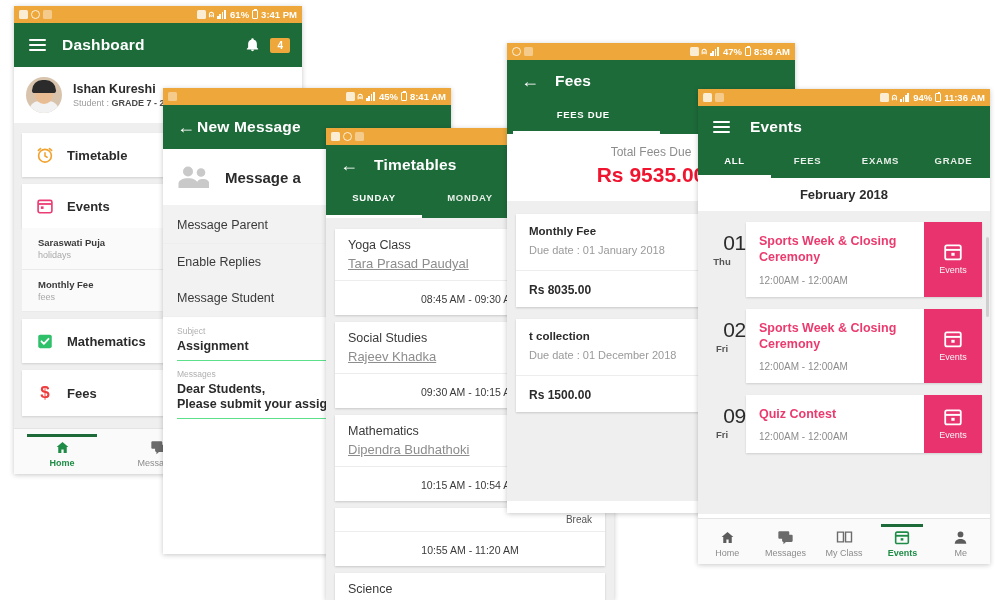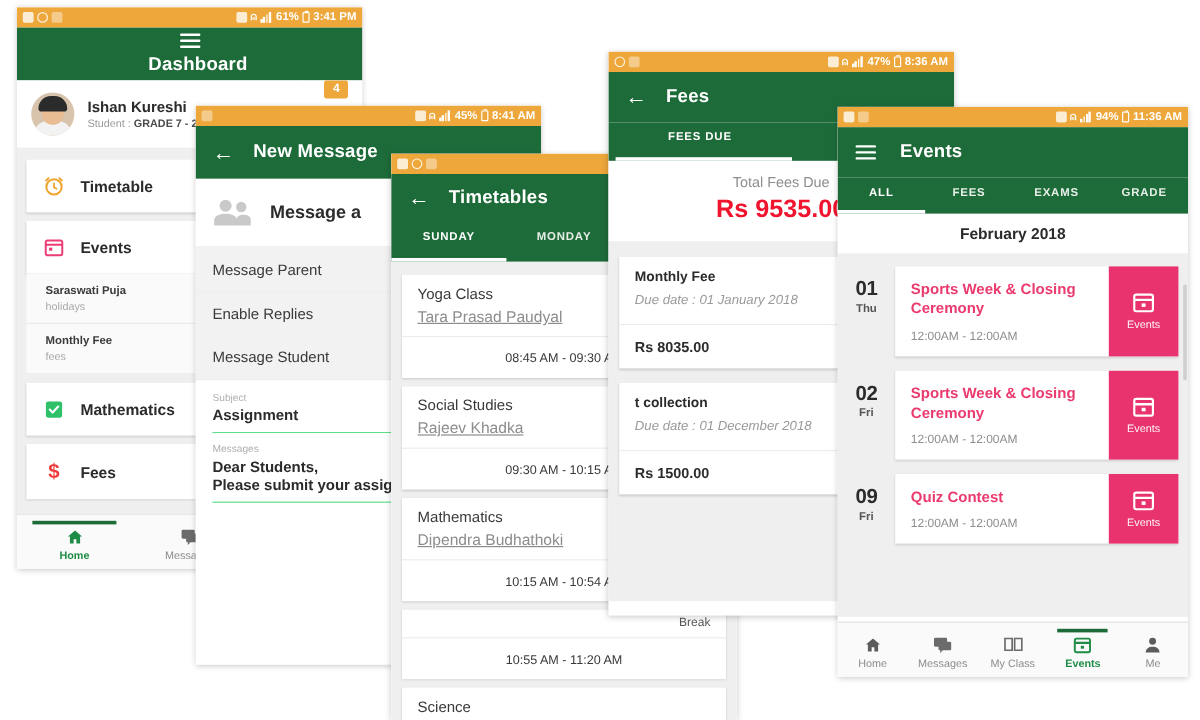--- a/index.html
+++ b/index.html
@@ -118,31 +118,31 @@
   .nm-field { padding:6px 14px 0 14px; background:#fff;}
   .nm-lbl { font-size:8.5px; color:#b0b0b0; margin-bottom:3px; }
   .nm-val { font-size:12.5px; font-weight:bold; color:#2b2b2b; padding-bottom:5px; border-bottom:1.6px solid #5ce08a; white-space:pre-line; line-height:1.25;}
   .send { margin-left:auto; font-size:11px; font-weight:bold; letter-spacing:.6px; color:#fff; display:flex; align-items:center; gap:3px;margin-top:42px;}
 
   
   .fees-total { background:#fff; padding:11px 0 14px 0; text-align:center; }
   .fees-total .lbl { font-size:12px; color:#8d8d8d; }
   .fees-total .amt { font-size:21px; font-weight:bold; color:#f0142f; margin-top:4px; }
   .fee-name { font-size:11.5px; font-weight:bold; color:#2b2b2b; }
-  .fee-due { font-size:11px; color:#9a9a9a; margin-top:6px; line-height:1.35;font-style:italic; }
+  .fee-due { font-size:11px; color:#9a9a9a; margin-top:6px; line-height:1.35; }
   .fee-flag { font-size:10.5px; color:#f06a6a; float:right; }
   .fee-amt { font-size:12px; font-weight:bold; color:#2b2b2b; }
   .card .row-left { padding:9px 13px; border-top:1px solid #ededed; }
 
   
   .ev-month { background:#fff; text-align:center; padding:9px 0; font-size:13px; font-weight:bold; color:#2b2b2b; }
   .ev-body { background:#efefef; padding:5px 0; }
   .ev-row { display:flex; align-items:stretch; padding:6px 8px 6px 0; }
   .ev-date { width:48px; flex:0 0 48px; text-align:center; padding-top:9px; }
-  .ev-dd { font-size:17px; font-weight:bold; color:#2b2b2b; letter-spacing:-.3px;}
+  .ev-dd { font-size:21px; font-weight:normal; color:#2b2b2b; letter-spacing:-.3px;text-align:right;}
   .ev-day { font-size:9.5px; font-weight:bold; color:#555; margin-top:1px;}
   .ev-card { flex:1 1 auto; background:#fff; display:flex; box-shadow:0 1px 2px rgba(0,0,0,.14); }
   .ev-main { flex:1 1 auto; padding:11px 13px; }
   .ev-title { font-size:12.5px; font-weight:bold; color:#eb3a6e; line-height:1.3; }
   .ev-time { font-size:10px; color:#8d8d8d; margin-top:9px; }
   .ev-tag { width:58px; flex:0 0 58px; background:#e8336e; color:#fff; display:flex; flex-direction:column; align-items:center; justify-content:center; }
   .ev-tag .lbl { font-size:9px; margin-top:4px; opacity:.95;}
   .scrollthumb { position:absolute; right:1px; width:3px; background:#cfcfcf; border-radius:2px;}
   svg { display:block; }
 </style>
@@ -166,21 +166,21 @@
             <i></i>
             <i></i>
             <i></i>
           </span>
         <span>61%</span>
         <span class="sb-batt"></span>
         <span>3:41 PM</span>
       </span>
     </div>
 
-    <div class="appbar" style="height:44px;flex-direction:column;">
+    <div class="appbar" style="height:44px;">
       <div class="icon-btn">
         <div class="hamburger">
             <span></span>
             <span></span>
             <span></span>
           </div>
       </div>
       <div class="title" style="margin-left:14px;">Dashboard</div>
       <div style="margin-left:auto; display:flex; align-items:center; gap:7px;">
         <div class="icon-btn">
@@ -299,21 +299,21 @@
         <span>45%</span>
         <span class="sb-batt"></span>
         <span>8:41 AM</span>
       </span>
     </div>
 
     <div class="appbar" style="height:44px;">
       <div class="icon-btn">
         <span class="backarrow">←</span>
       </div>
-      <div class="title" style="margin-left:14px;text-align:right;">New Message</div>
+      <div class="title" style="text-align:right;">New Message</div>
       <div class="send">
         <span>SEND</span>
         <svg width="14" height="12" viewBox="0 0 24 20">
             <path d="M1 19 23 10 1 1l.1 7L16 10 1.1 12z" fill="#fff"></path>
           </svg>
       </div>
     </div>
 
     <div class="nm-head">
       <svg width="34" height="24" viewBox="0 0 34 24">

